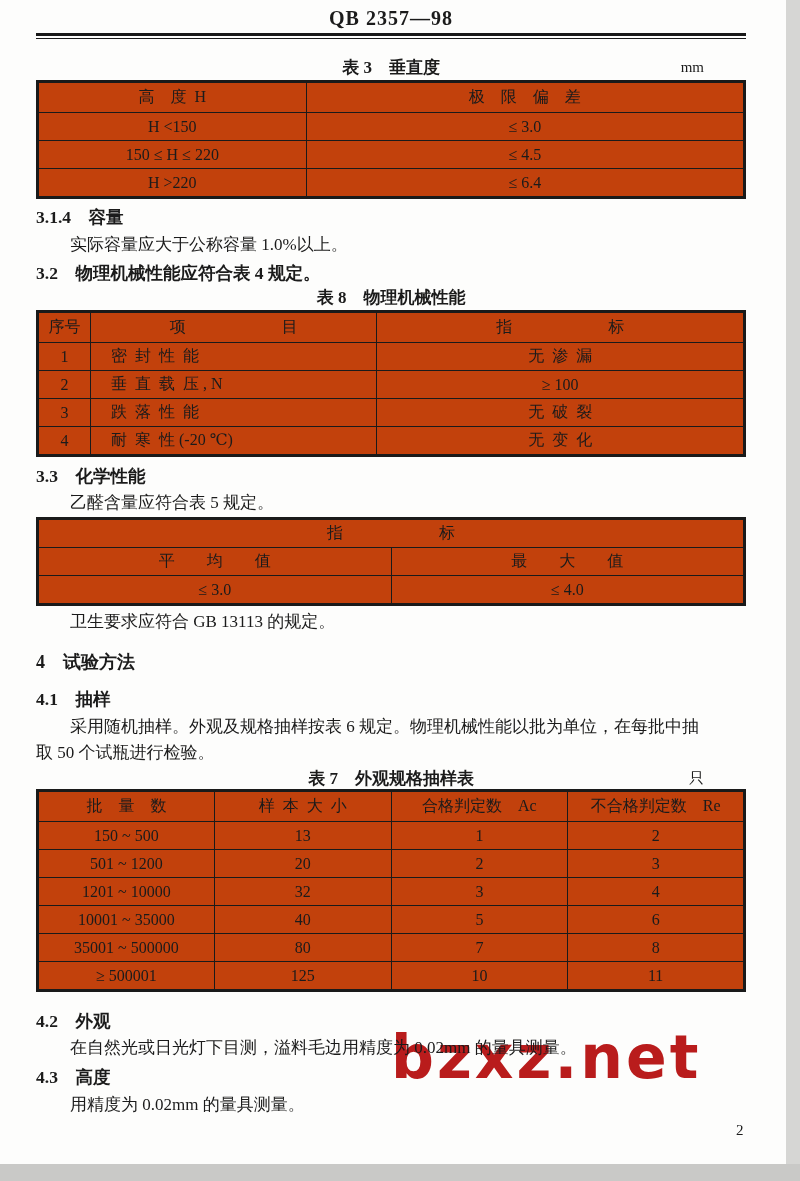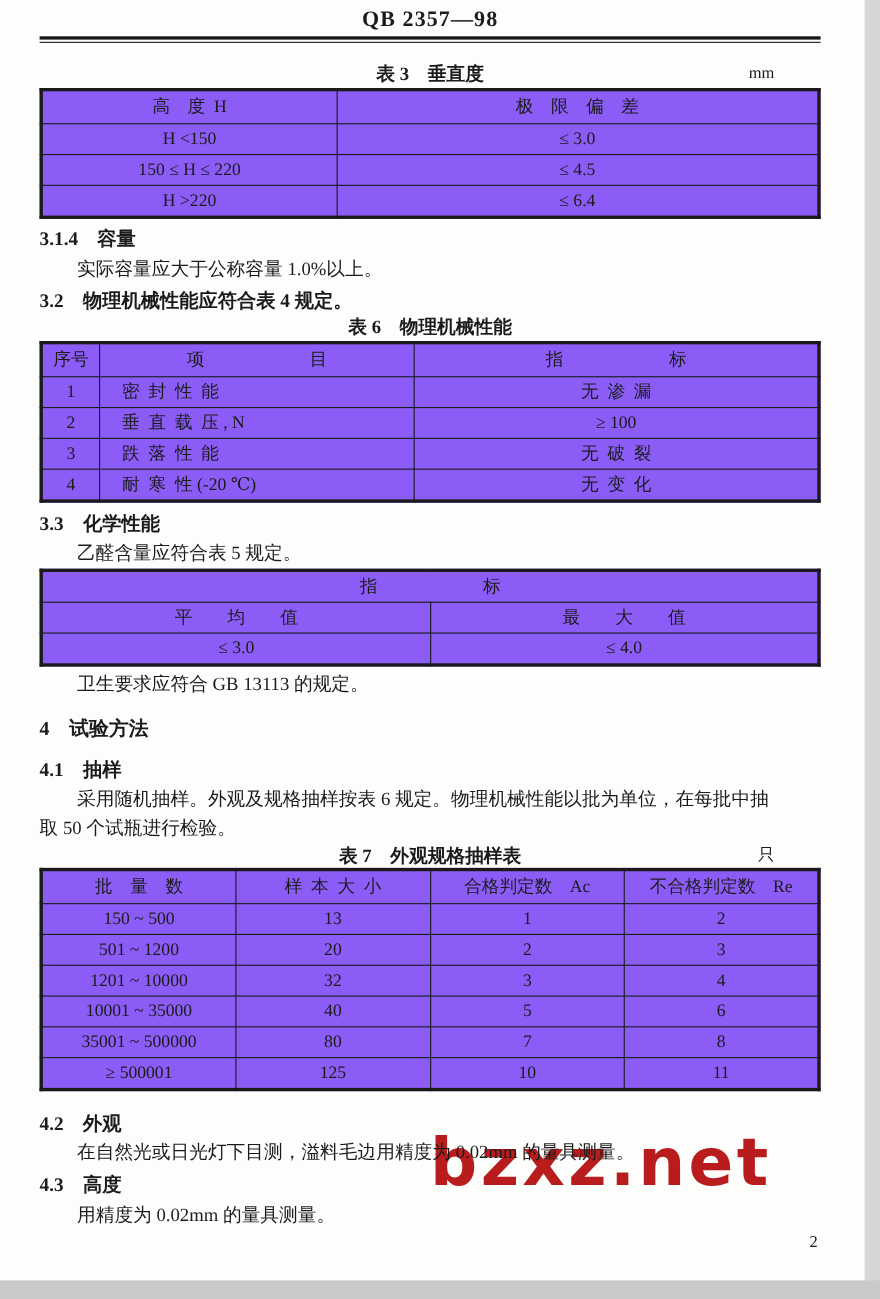--- a/index.html
+++ b/index.html
@@ -16,21 +16,21 @@
     font-weight:bold; font-size:60px; letter-spacing:3px; color:#b91c1c;
     user-select:none;
     margin-left:25px;
   }
   .content { position:absolute; left:36px; top:0; width:710px; z-index:1; }
   .doc-header { margin-top:7px; text-align:center; font-weight:bold; font-size:20px; letter-spacing:1px; }
   .header-rule { margin-top:3px; height:2px; border-top:3px solid #191919; border-bottom:1.6px solid #191919; }
   .caption-row { position:relative; text-align:center; height:21px; line-height:21px; }
   .caption-row .caption { font-weight:bold; font-size:17px; white-space:pre; }
   .caption-row .unit { position:absolute; right:42px; top:0; font-size:15px; }
-  table { width:100%; border-collapse:collapse; table-layout:fixed; border:3px solid #1a1a1a; background:#8b5cf6; }
+  table { width:100%; border-collapse:collapse; table-layout:fixed; border:3px solid #1a1a1a; background:#c2410c; }
   th,td { border:1.6px solid #1a1a1a; text-align:center; font-size:16px; font-weight:normal;
           height:27px; padding:0 2px; white-space:pre; overflow:hidden; }
   thead th { height:29px; }
   .t4 td.item-col { text-align:left; padding-left:20px; }
   .hd { font-weight:bold; font-size:17.5px; line-height:22px; margin:0; white-space:pre; }
   .hd2 { font-weight:bold; font-size:18px; line-height:23px; margin:0; white-space:pre; }
   .para { font-size:17px; line-height:26px; margin:0; text-indent:2em; white-space:pre-line; }
   .mt3{margin-top:3px}.mt4{margin-top:4px}.mt5{margin-top:5px}.mt6{margin-top:18px}
   .mt7{margin-top:7px}.mt8{margin-top:8px}.mt14{margin-top:14px}.mt16{margin-top:16px}
   .mt2{margin-top:2px}.mt1{margin-top:1px}
@@ -79,21 +79,21 @@
         <td>≤ 6.4</td>
       </tr>
     </tbody>
   </table>
 
   <p class="hd mt7">3.1.4　容量</p>
   <p class="para mt4">实际容量应大于公称容量 1.0%以上。</p>
   <p class="hd mt4">3.2　物理机械性能应符合表 4 规定。</p>
 
   <div class="caption-row mt3">
-    <span class="caption">表 6　物理机械性能</span>
+    <span class="caption">表 8　物理机械性能</span>
   </div>
   <table class="t4 mt2">
     <colgroup>
         <col class="c1">
         <col class="c2">
         <col class="c3">
       </colgroup>
     <thead>
       <tr>
         <th>序号</th>

